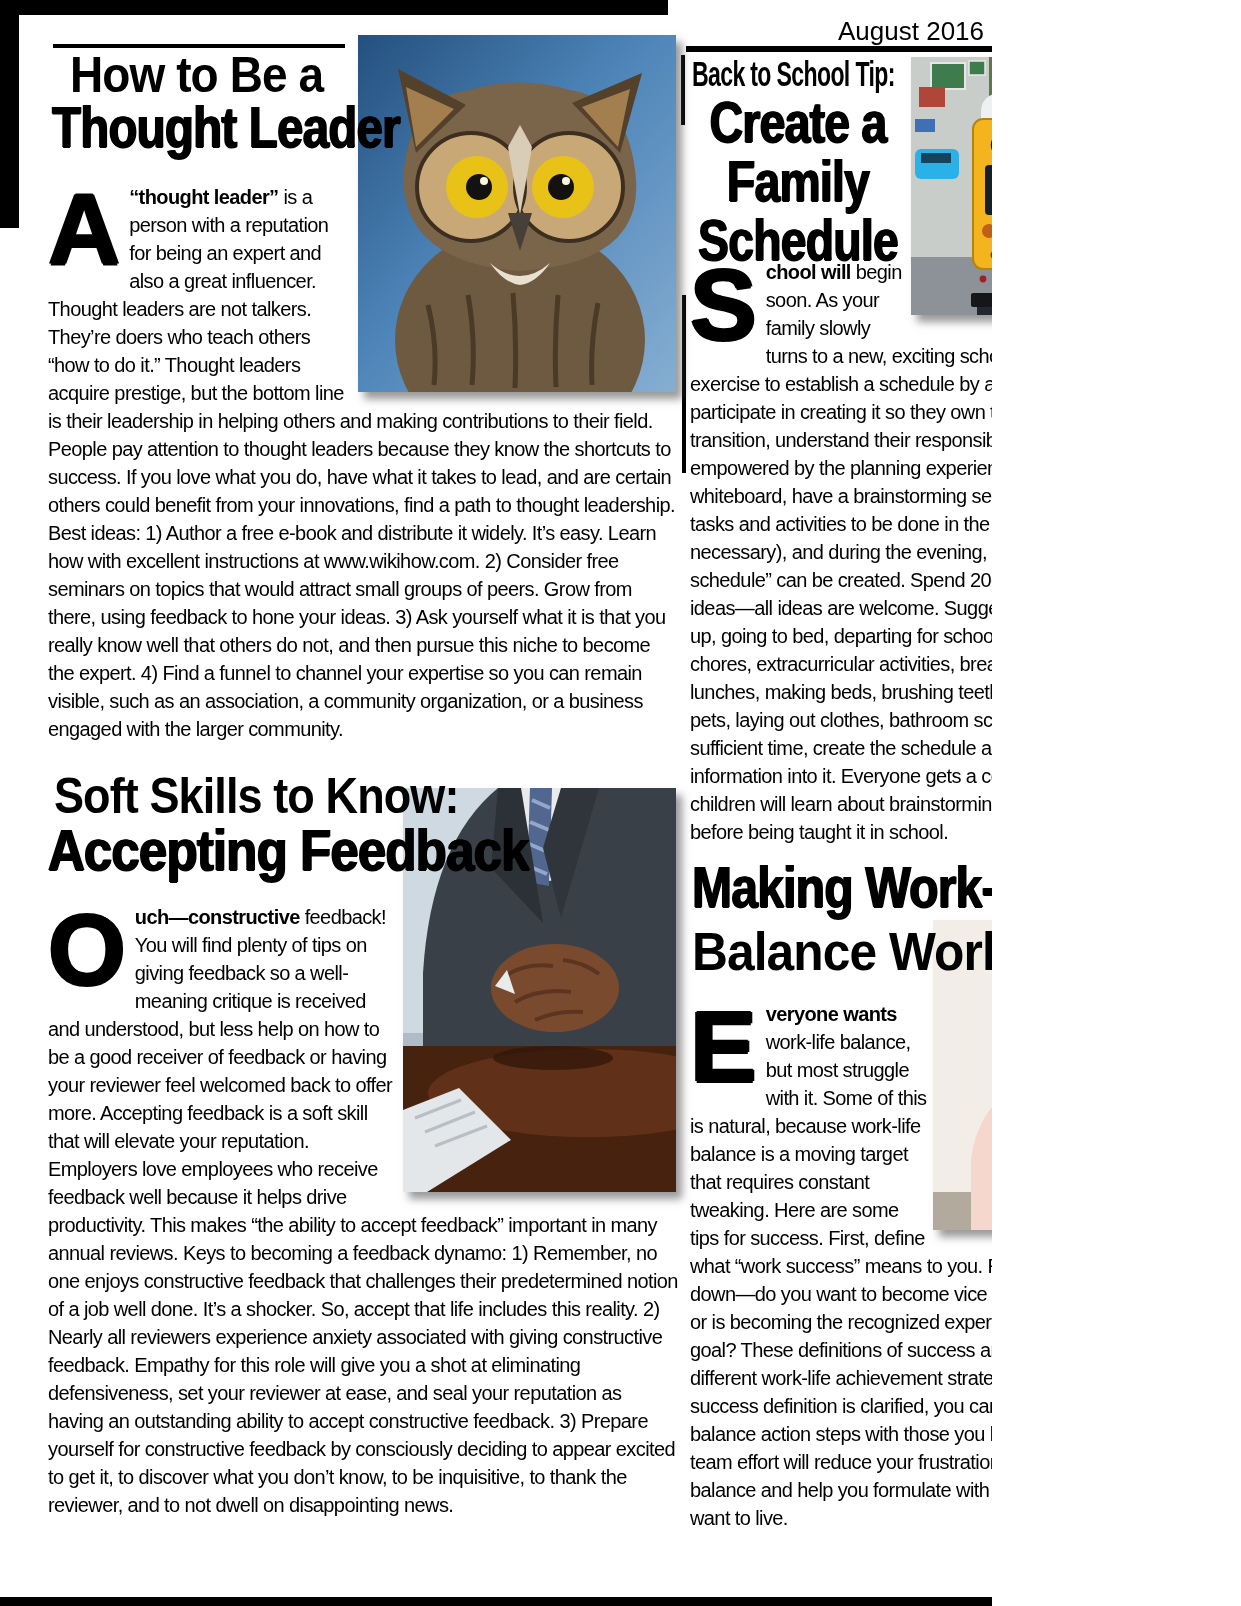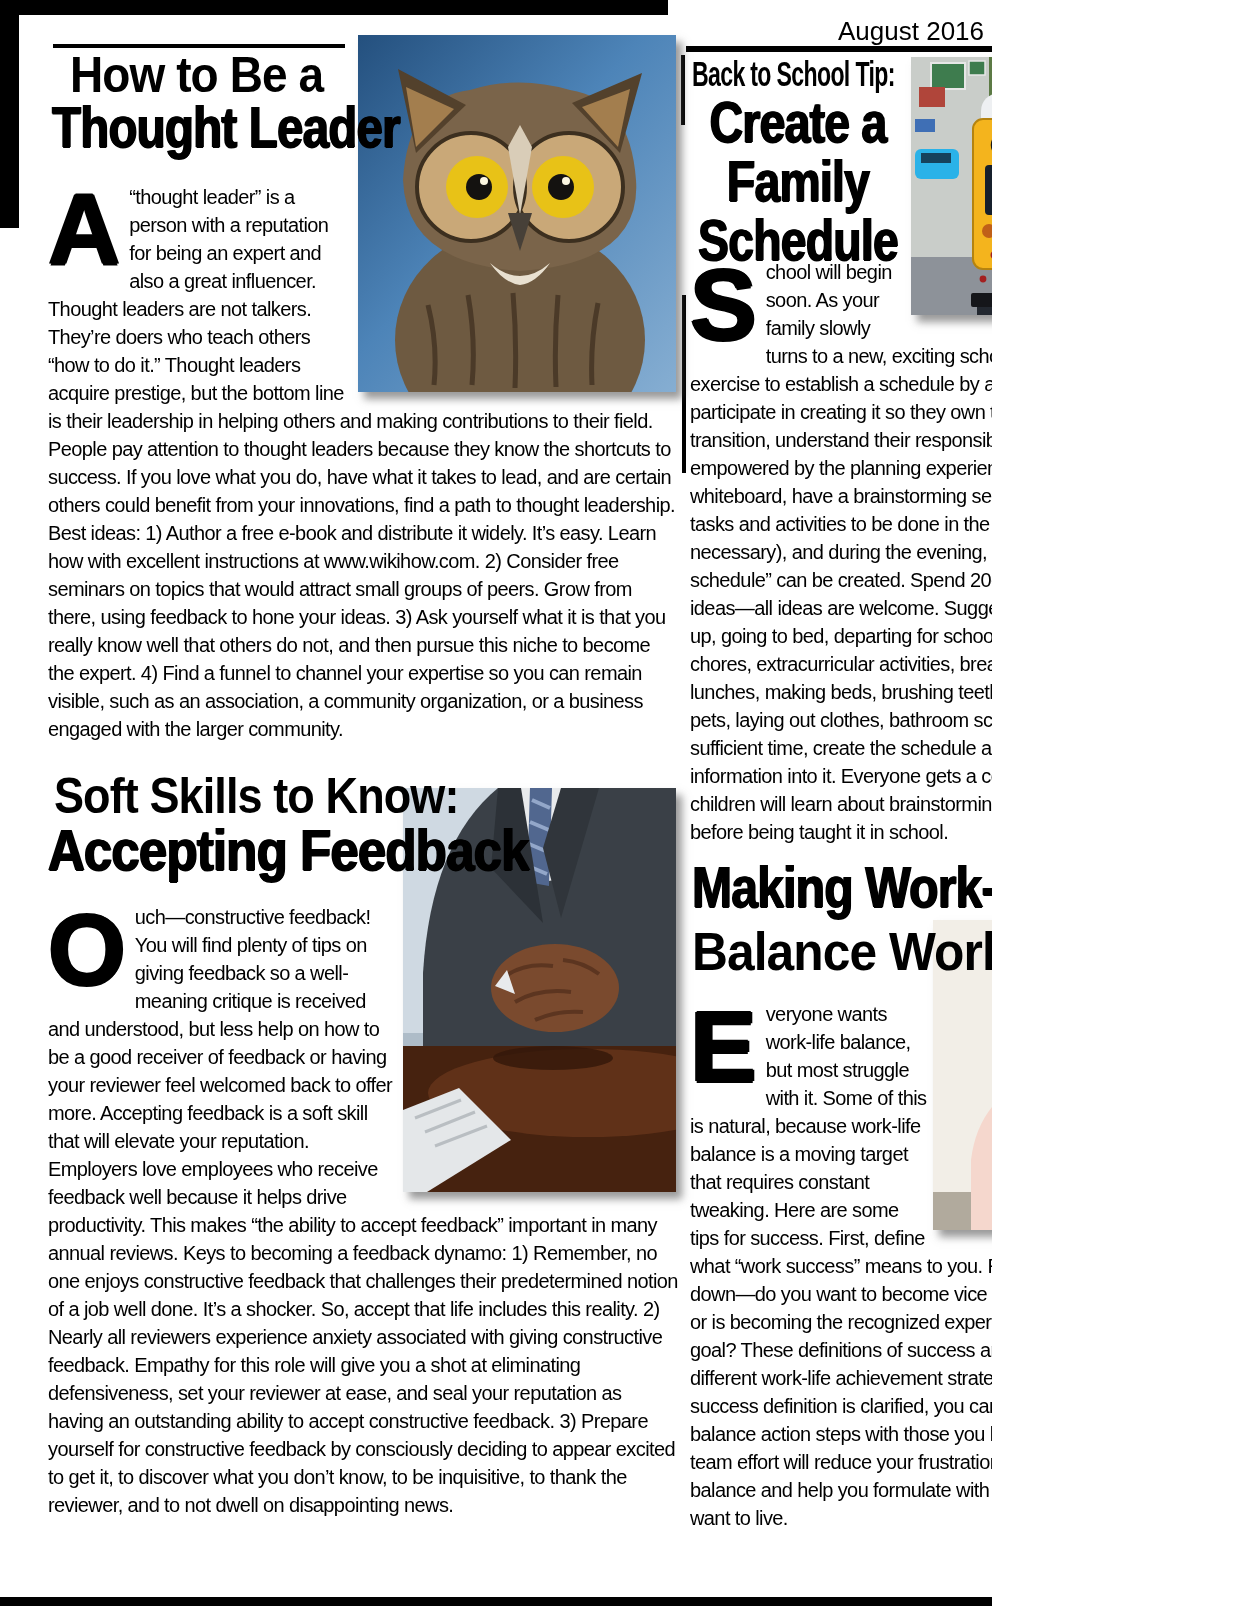--- a/index.html
+++ b/index.html
@@ -29,21 +29,21 @@
   #h3k { left:2px;  top:56px;  font-size:35px; transform:scaleX(0.66); }
   #h3t { left:0px;  top:92px;  font-size:58px; transform:scaleX(0.80); width:270px;
          text-align:center; line-height:59px; white-space:normal; }
   #h4a { left:2px;  top:858px; font-size:58px; transform:scaleX(0.83); }
   #h4b { left:2px;  top:924px; font-size:54px; transform:scaleX(0.92); }
   
   .body-text {
     position:absolute; font-size:20px; line-height:28px; letter-spacing:-0.6px;
     text-align:left; z-index:4;
   }
-  .body-text .lead { font-weight:normal;margin-top:32px; }
+  .body-text .lead { font-weight:bold;margin-top:32px; }
   .spacer-right { float:right; }
   .dropcap {
     float:left; font-weight:bold; font-size:100px; line-height:82px;
     margin:5px 11px 0 0; letter-spacing:-2px;
     text-shadow:1.5px 0 0 #000, -1.5px 0 0 #000, 0 1.5px 0 #000, 0 -1.5px 0 #000;
   }
   
   .photo { position:absolute; z-index:2; box-shadow:6px 7px 8px rgba(70,70,70,0.55); }
   .photo svg { display:block; }
   .rule-left { position:absolute; left:5px; top:44px; width:292px; height:4px; background:#000; }

